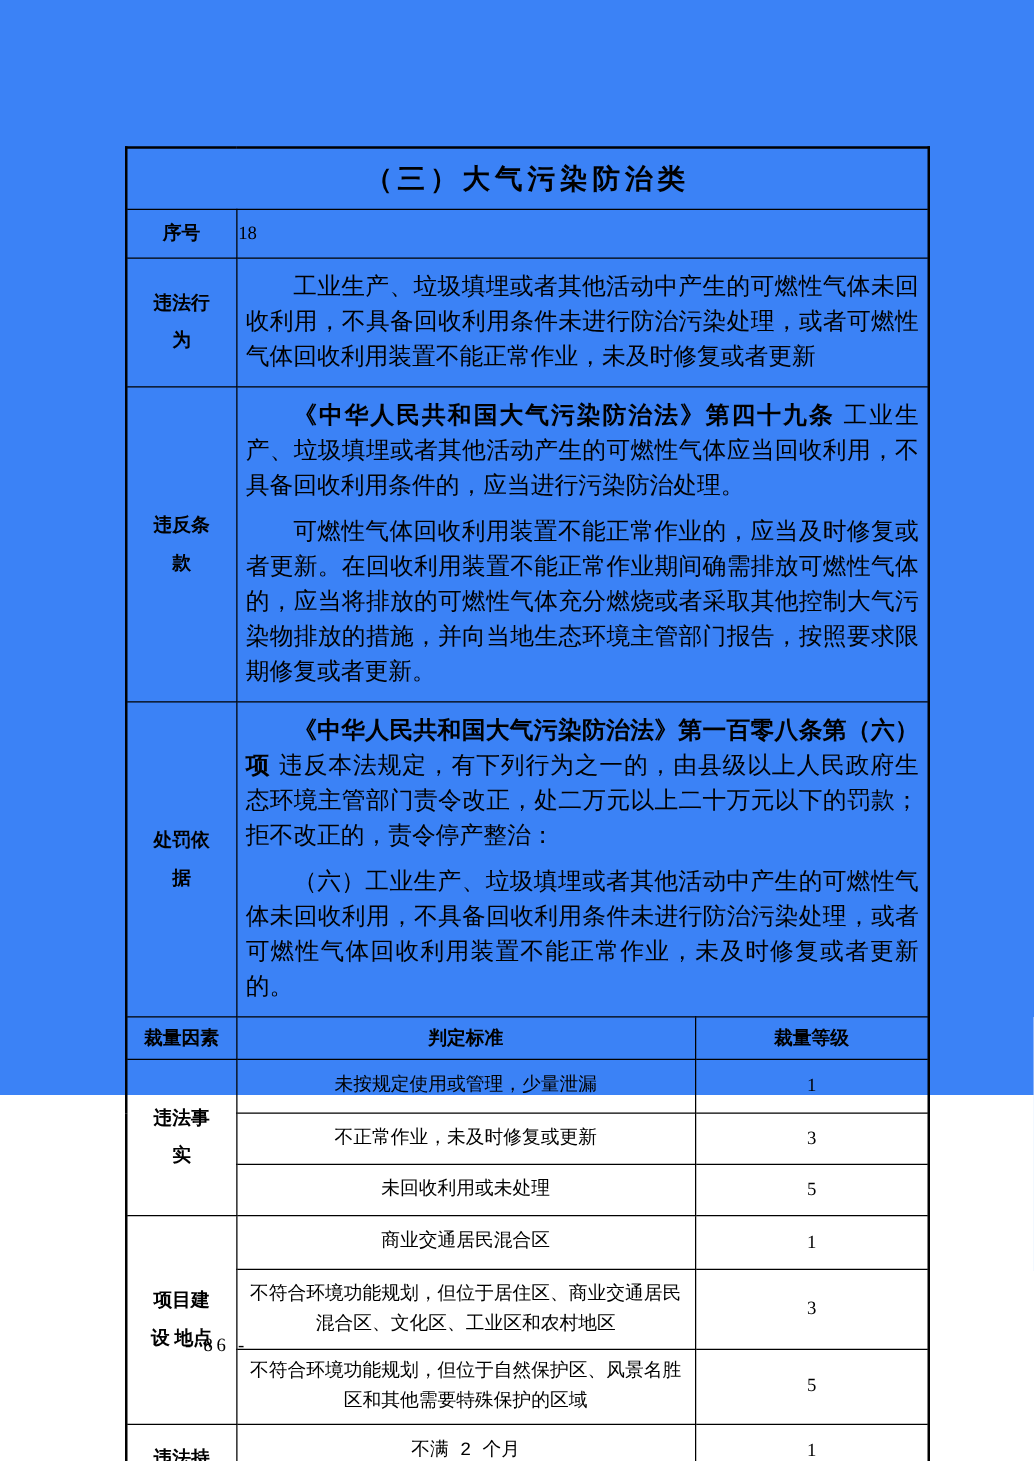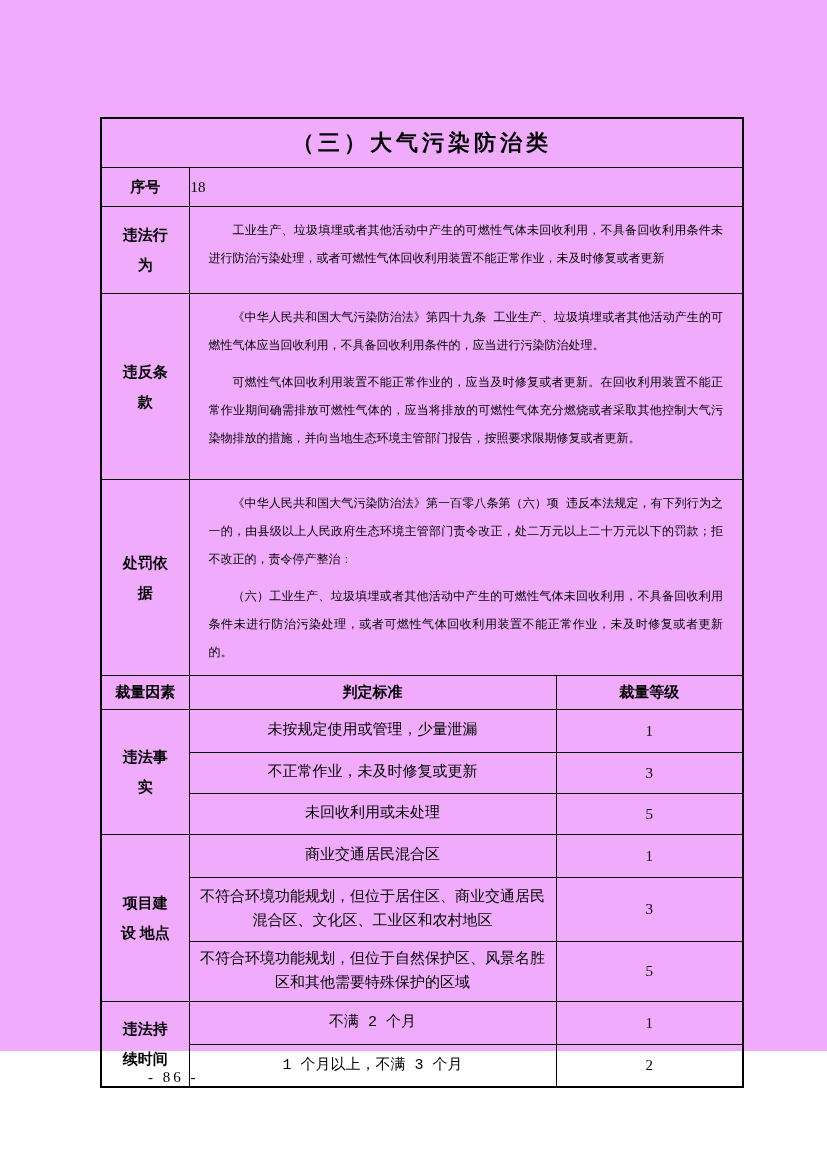--- a/index.html
+++ b/index.html
@@ -10,22 +10,22 @@
     height: 1169px;
     position: relative;
     color: #000000;
     font-family: "Liberation Serif", "DejaVu Serif", serif;
     overflow: hidden;
   }
   .page {
     position: absolute;
     left: 0; top: 0;
     width: 827px;
-    height: 1051px;
-    background: #f0abfc;
+    height: 876px;
+    background: #3b82f6;
   }
   table.doc {
     position: absolute;
     left: 100px;
     top: 117px;
     width: 642px;
     border-collapse: collapse;
     table-layout: fixed;
     border: 2px solid #000;
   }
@@ -65,30 +65,30 @@
     padding: 2px 16px;
   }
   .ctr {
     text-align: left;
     vertical-align: middle;
     font-size: 15px;
   }
   .body-cell {
     vertical-align: top;
     text-align: justify;
-    font-size: 12px;
-    padding: 0 19px;
+    font-size: 19px;
+    padding: 0 7px;
   }
   .para {
     margin: 9px 0;
     line-height: 28px;
     text-indent: 2em;
   }
   .law {
-    font-weight: normal;
+    font-weight: bold;
     margin-right: 7px;
     margin-top: 32px;
   }
   .hdr-cell {
     font-weight: bold;
     text-align: center;
     vertical-align: middle;
     font-size: 15px;
   }
   .crit {

